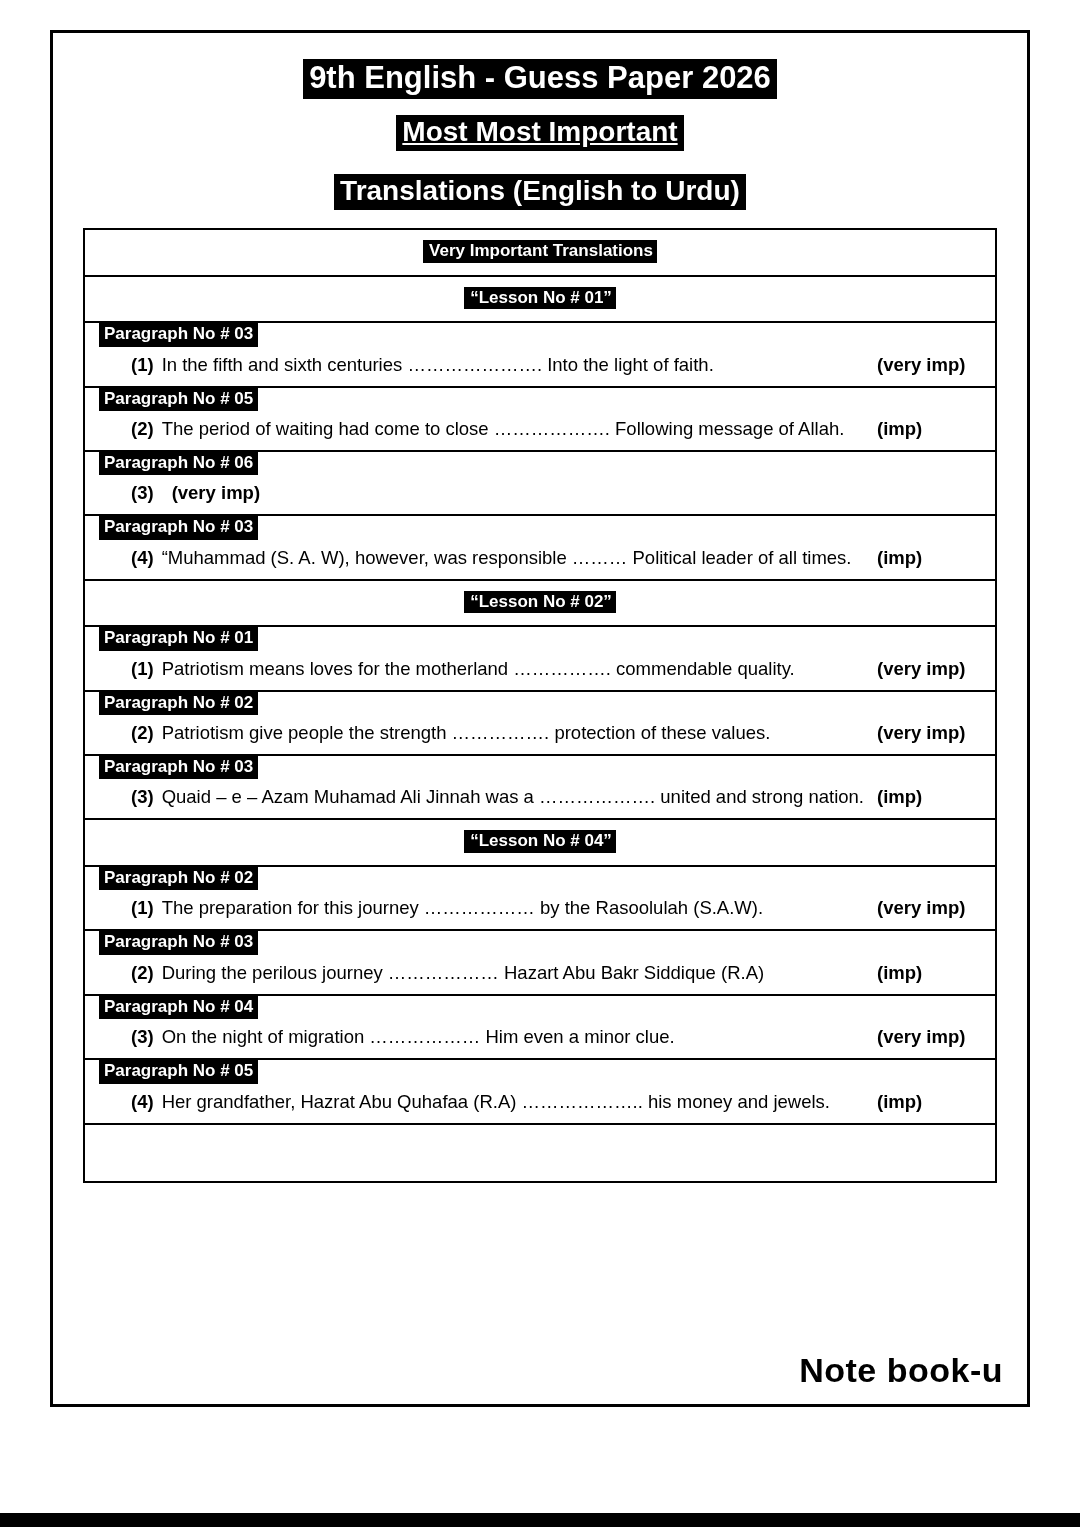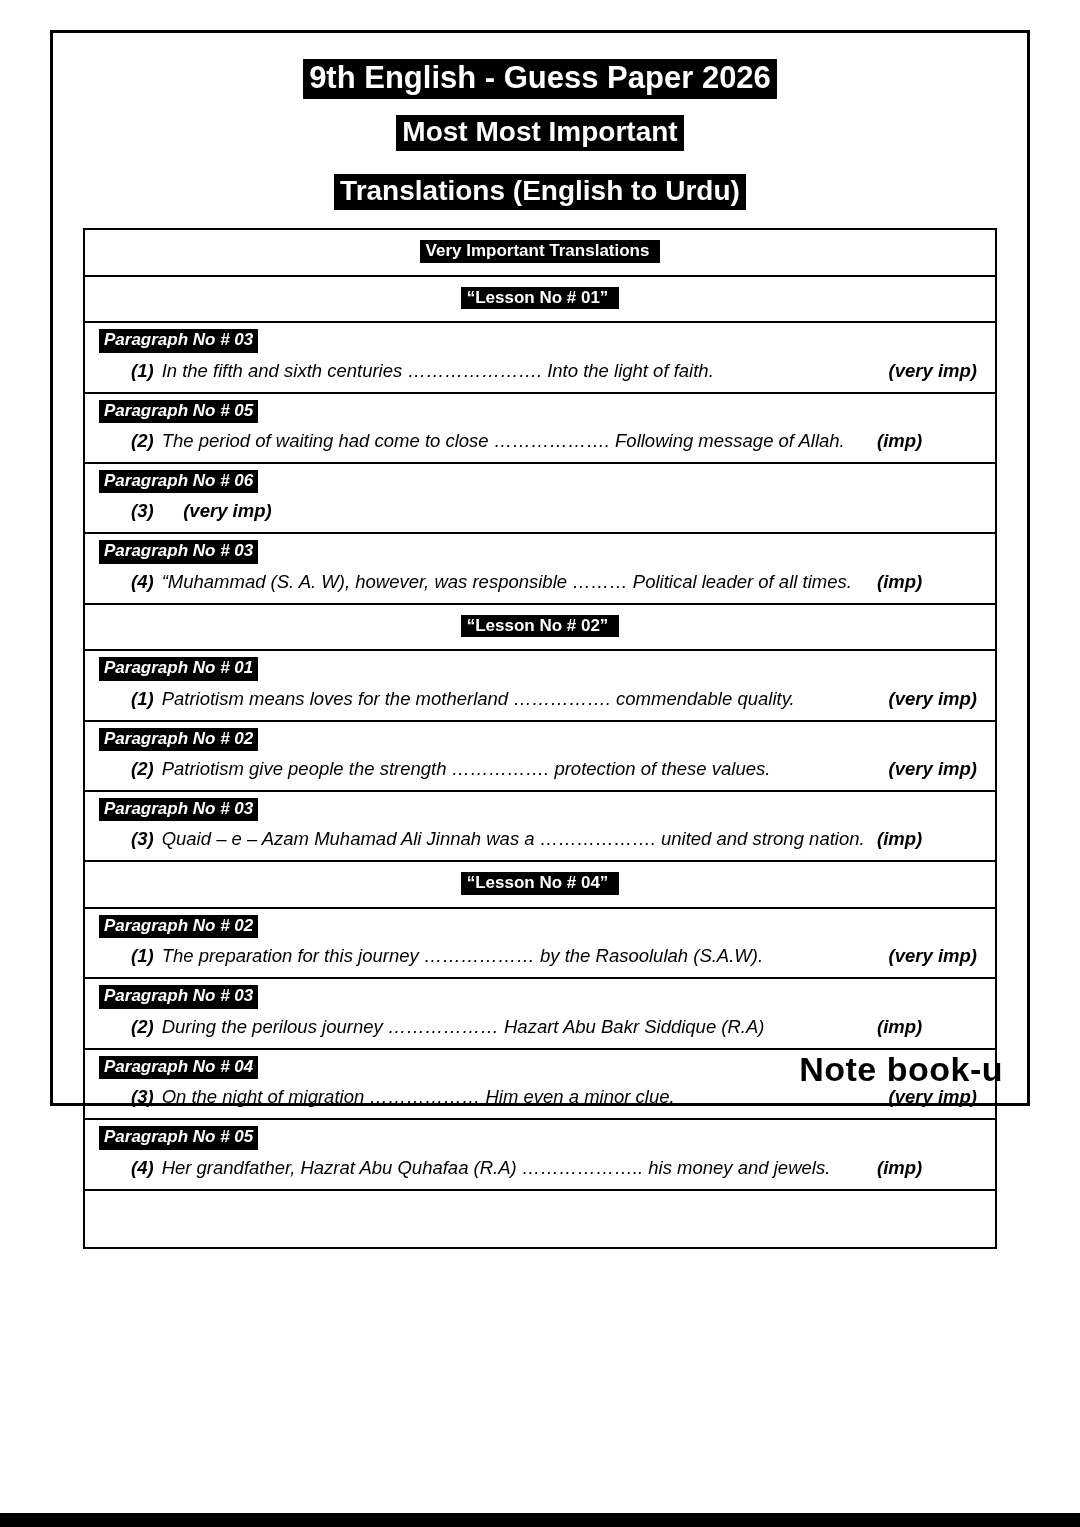--- a/index.html
+++ b/index.html
@@ -12,21 +12,21 @@
     font-family: "Liberation Sans", sans-serif;
     color: #000000;
     position: relative;
     overflow: hidden;
   }
 
   
   .page-frame {
     position: absolute;
     left: 50px; top: 30px;
-    width: 980px; height: 1076px;
+    width: 980px; height: 1377px;
     border: 3px solid #000000;
     background: #ffffff;
   }
 
   .bottom-bar {
     position: absolute;
     left: 0; bottom: 0;
     width: 1080px; height: 14px;
     background: #000000;
   }
@@ -38,46 +38,45 @@
   }
   .hl {
     background: #000000;
     color: #ffffff;
     font-weight: bold;
     padding: 1px 6px 3px 6px;
     display: inline-block;
     line-height: 1.15;
   }
   .title-1 .hl { font-size: 31px; }
-  .title-2 .hl { font-size: 28px; }
+  .title-2 .hl { font-size: 28px; text-decoration: underline; }
   .title-3 .hl { font-size: 28px; }
   .title-2 { margin-top: 16px; }
   .title-3 { margin-top: 23px; }
 
   
   .boxes {
     margin: 18px 30px 0 30px;
     border: 2px solid #000000;
   }
   .row {
     border-bottom: 2px solid #000000;
   }
   .row:last-child { border-bottom: none; }
 
   .row.center {
     text-align: center;
     padding: 10px 0 12px 0;
   }
-  .row.center .hl { font-size: 17px; padding: 1px 11px 2px 6px; }
+  .row.center .hl { font-size: 17px; padding: 1px 4px 2px 6px; }
 
   .row.empty { height: 56px; }
 
   .row.item {
-    padding: 6px 14px 10px 14px;
-    font-style: italic;
+    padding: 0 14px 10px 14px;
   }
   .para-tag {
     display: inline-block;
     background: #000000;
     color: #ffffff;
     font-weight: bold;
     font-size: 17px;
     padding: 1px 5px 2px 5px;
     line-height: 1.2;
   }
@@ -95,21 +94,21 @@
     white-space: nowrap;
   }
   .sent-text {
     flex: 1 1 auto;
   }
   .sent-imp {
     font-weight: bold;
     white-space: nowrap;
     margin-left: 10px;
   }
-  .sent-imp.very { min-width: 100px; text-align: right; }
+  .sent-imp.very { min-width: 100px; }
   .sent-imp.imp { min-width: 100px; text-align: left; }
 
   
   .footer-note {
     position: absolute;
     right: 24px;
     bottom: 14px;
     font-size: 34px;
     font-weight: bold;
     letter-spacing: 0.5px;

